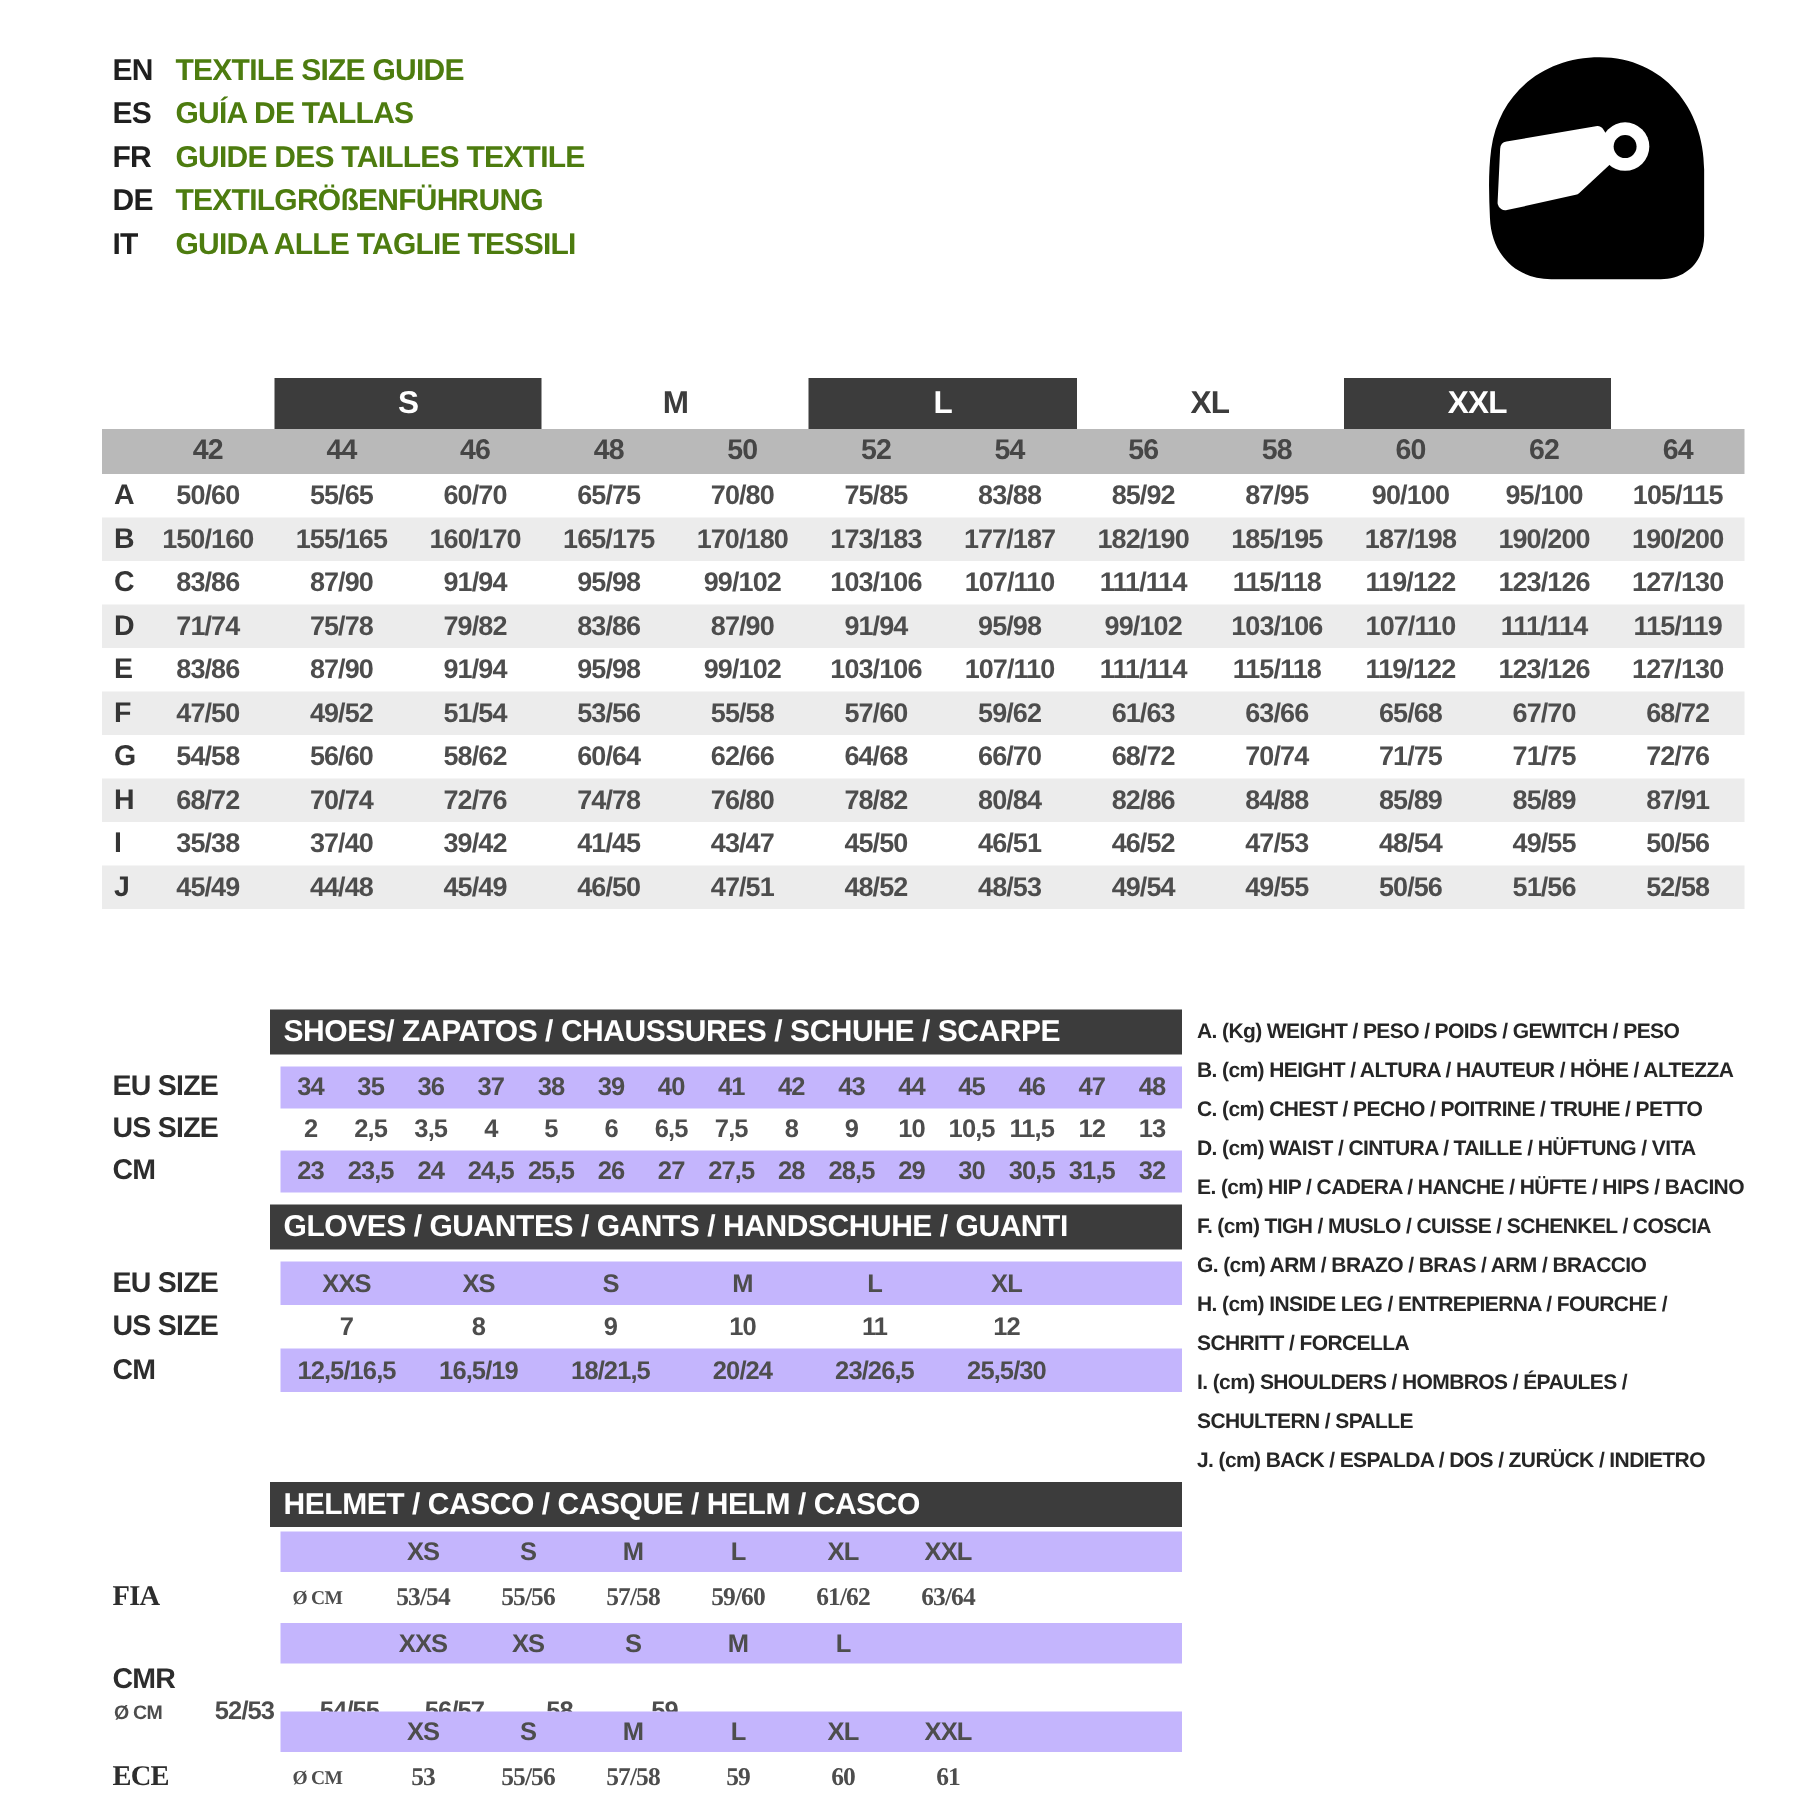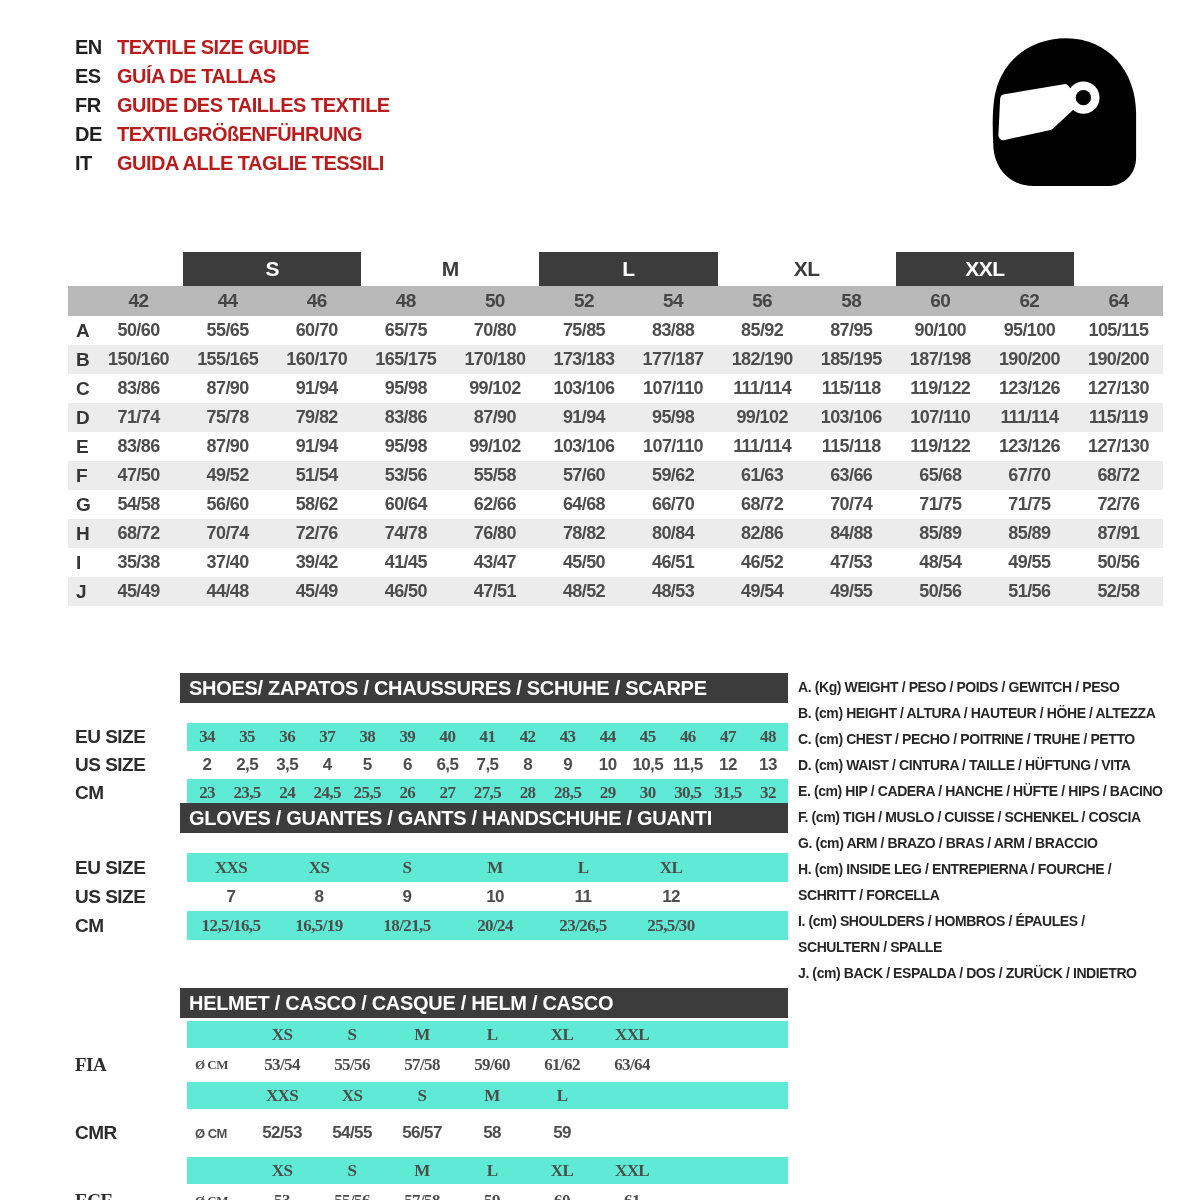--- a/index.html
+++ b/index.html
@@ -4,21 +4,21 @@
 <style>
   html,body{margin:0;padding:0;background:#fff;}
   .page{
     position:relative;width:1200px;height:1200px;background:#ffffff;overflow:hidden;
     font-family:"Liberation Sans",sans-serif;font-weight:bold;color:#4d4d4d;
   }
   
   .lang-block{position:absolute;left:75px;top:33px;}
   .lang-row{display:flex;height:29px;align-items:center;}
   .lang-code{width:42px;font-size:20px;color:#1f1f1f;letter-spacing:-0.5px;}
-  .lang-title{font-size:20px;color:#b91c1c;letter-spacing:-0.5px;white-space:nowrap;}
+  .lang-title{font-size:20px;color:#4d7c0f;letter-spacing:-0.5px;white-space:nowrap;}
   
   .helmet-svg{position:absolute;left:978px;top:28px;width:170px;height:170px;}
   
   .textile{position:absolute;left:68px;top:252px;width:1095px;}
   .t-grid{display:grid;grid-template-columns:26px repeat(12,1fr);}
   .group-row{height:34px;}
   .group-cell{display:flex;align-items:center;justify-content:center;font-size:21px;letter-spacing:-0.5px;}
   .group-cell.boxed{background:#3c3c3c;color:#ffffff;}
   .group-cell.plain{color:#3c3c3c;}
   .num-row{height:30px;background:#b9b9b9;}
@@ -27,31 +27,31 @@
   .t-row{height:29px;}
   .t-row.striped{background:#ececec;}
   .row-label{display:flex;align-items:center;padding-left:8px;font-size:19px;color:#353535;}
   
   .section{position:absolute;left:68px;width:720px;}
   .sec-bar{margin-left:112px;height:30px;background:#3c3c3c;color:#ffffff;display:flex;align-items:center;
            padding-left:9px;font-size:20px;letter-spacing:-0.3px;white-space:nowrap;text-align:right;}
   .sec-row{display:flex;}
   .sec-label{width:112px;display:flex;align-items:center;padding-left:7px;font-size:19px;color:#2d2d2d;letter-spacing:-0.5px;}
   .sec-values{flex:1;display:grid;}
-  .sec-values.stripe{background:#5eead4;font-family:Liberation Serif, serif;}
+  .sec-values.stripe{background:#c4b5fd;}
   .shoes-values{grid-template-columns:repeat(15,1fr);}
   .gloves-values{grid-template-columns:repeat(6,88px) 1fr;}
   .helmet-values{grid-template-columns:60px repeat(6,70px) 1fr;}
   .unit-cell{display:flex;align-items:center;padding-left:8px;font-size:13px;letter-spacing:-0.5px;white-space:nowrap;}
   .shoes .sec-row{height:28px;}
   .gloves .sec-row{height:29px;}
-  .gap4{margin-top:20px;}
+  .gap4{margin-top:8px;}
   .gap3{margin-top:3px;}
   .h27{height:27px;}
-  .h32{height:48px;}
+  .h32{height:32px;flex-direction:column;}
   .h34{height:34px;font-family:Liberation Serif, serif;}
   .sec-row .cell{font-size:17px;}
   
   .legend{position:absolute;left:798px;top:674px;width:406px;}
   .legend-line{height:26px;display:flex;align-items:center;font-size:14px;color:#262626;
                letter-spacing:-0.4px;white-space:nowrap;}
 </style>
 </head>
 <body>
 

